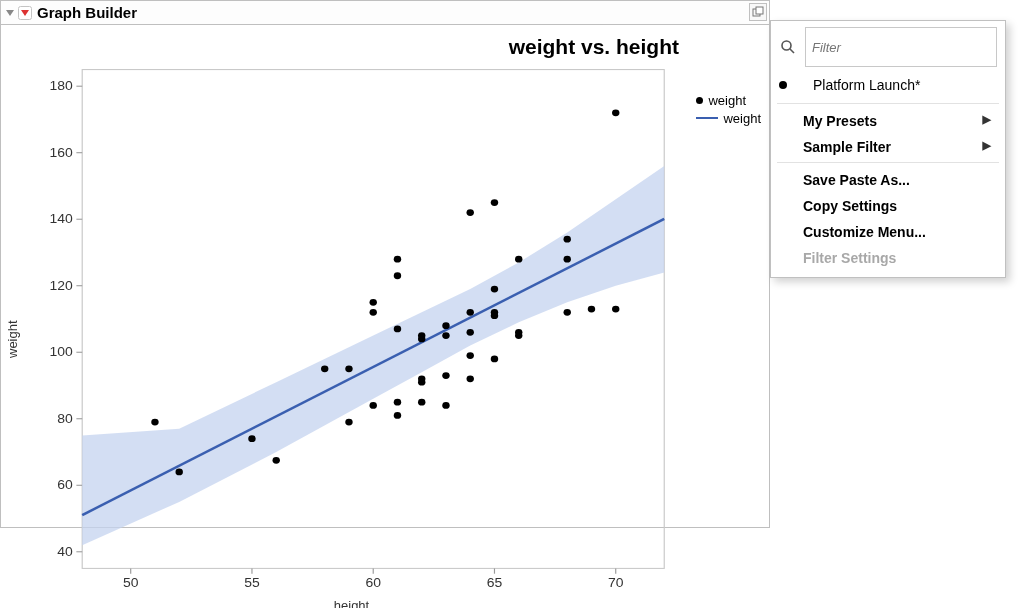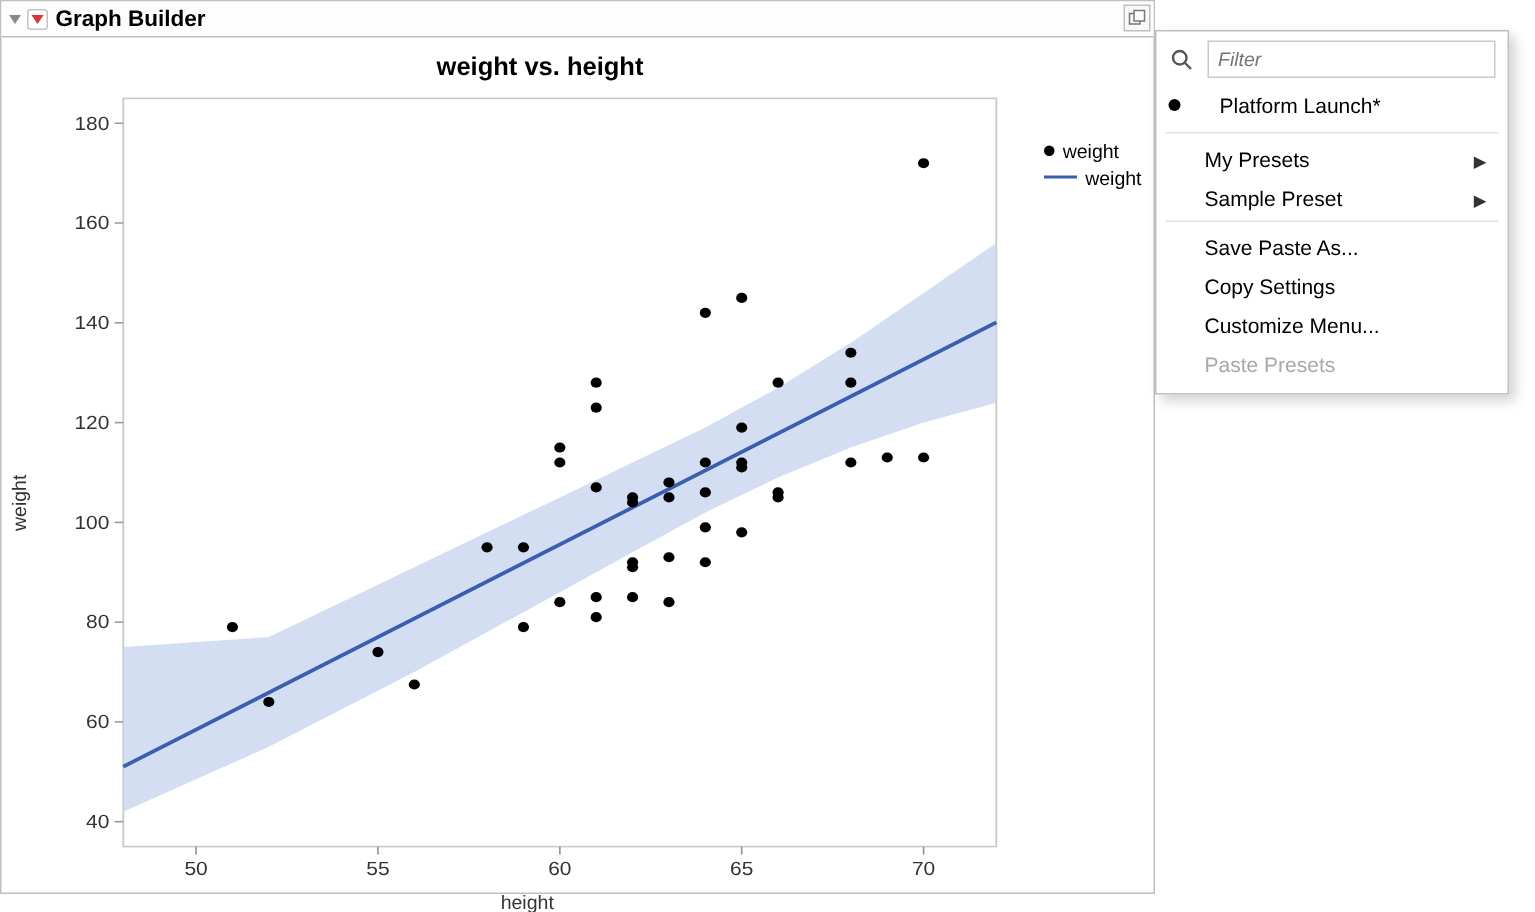--- a/index.html
+++ b/index.html
@@ -10,21 +10,21 @@
     background: #fff;
     color: #000;
     width: 1023px;
     height: 608px;
     overflow: hidden;
     position: relative;
   }
   .panel {
     border: 1px solid #bfbfbf;
     width: 770px;
-    height: 596px;
+    height: 528px;
     position: relative;
     background: #fff;
   }
   .panel-header {
     display: flex;
     align-items: center;
     height: 24px;
     border-bottom: 1px solid #bfbfbf;
     background: #fdfdfd;
     padding-left: 2px;
@@ -68,23 +68,23 @@
     background: #f8f8f8;
   }
   .panel-popout svg { display:block; }
 
   .chart-area {
     position: relative;
     padding: 10px 0 0 0;
     height: calc(100% - 24px);
   }
   .chart-title {
-    text-align: center;
+    text-align: right;
     font-weight: bold;
-    font-size: 17px;
+    font-size: 21px;
     margin-right: 90px;
     margin-left: 40px;
   }
   .plot-wrap {
     display:flex;
     align-items: stretch;
     height: 560px;
   }
   .ylab {
     writing-mode: vertical-rl;
@@ -140,44 +140,45 @@
     display:flex;
     align-items:center;
     gap:8px;
     padding: 0 2px 6px 2px;
   }
   .menu-search-icon {
     width:18px; height:18px; display:flex; align-items:center; justify-content:center; color:#555;
   }
   .menu-search {
     flex:1;
-    height:25px;
+    height:40px;
     border:1px solid #c8c8c8;
     padding:2px 6px;
     font-size:13px;
     font-style:italic;
     color:#777;
     outline:none;
   }
   .menu-lead {
     display:flex;
     align-items:center;
     gap:26px;
     padding:4px 4px 8px 2px;
   }
   .menu-lead .dot { width:8px; height:8px; border-radius:50%; background:#000; }
   .menu-sep {
     height:1px; background:#e2e2e2; margin:2px 0 4px 0;
   }
   .menu-item {
     display:flex;
-    align-items:flex-end;
+    align-items:flex-start;
     justify-content:space-between;
     padding:5px 8px 5px 26px;
     cursor:pointer;
+    font-weight:bold;
   }
   .menu-item.disabled { color:#a8a8a8; cursor:default; }
   .menu-sub .arrow { font-size:11px; color:#333; }
 </style>
 </head>
 <body>
 
 <div class="panel">
   <div class="panel-header">
     <span class="disclosure">
@@ -310,29 +311,29 @@
   <div class="menu-lead">
     <span class="dot"></span>
     <span>Platform Launch*</span>
   </div>
   <div class="menu-sep"></div>
   <div class="menu-item menu-sub">
     <span>My Presets</span>
     <span class="arrow">▶</span>
   </div>
   <div class="menu-item menu-sub">
-    <span>Sample Preset</span>
+    <span>Sample Filter</span>
     <span class="arrow">▶</span>
   </div>
   <div class="menu-sep"></div>
   <div class="menu-item">
     <span>Save Paste As...</span>
   </div>
   <div class="menu-item">
     <span>Copy Settings</span>
   </div>
   <div class="menu-item">
     <span>Customize Menu...</span>
   </div>
   <div class="menu-item disabled">
-    <span>Paste Presets</span>
+    <span>Filter Settings</span>
   </div>
 </div>
 
 </body></html>

